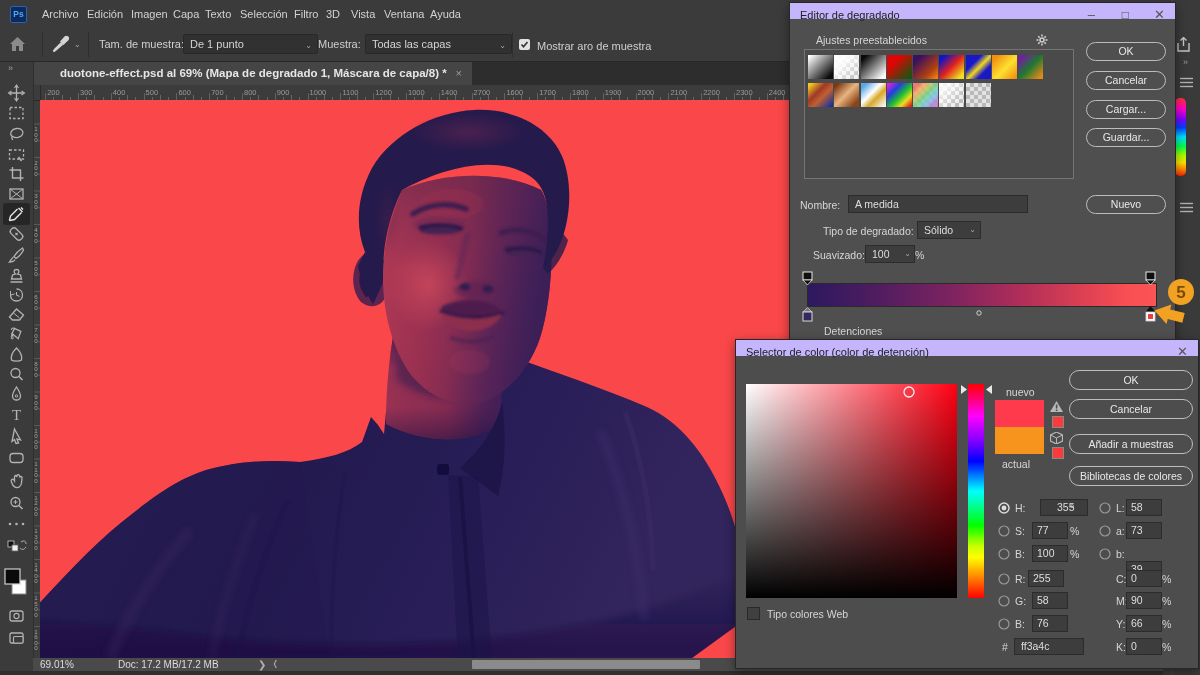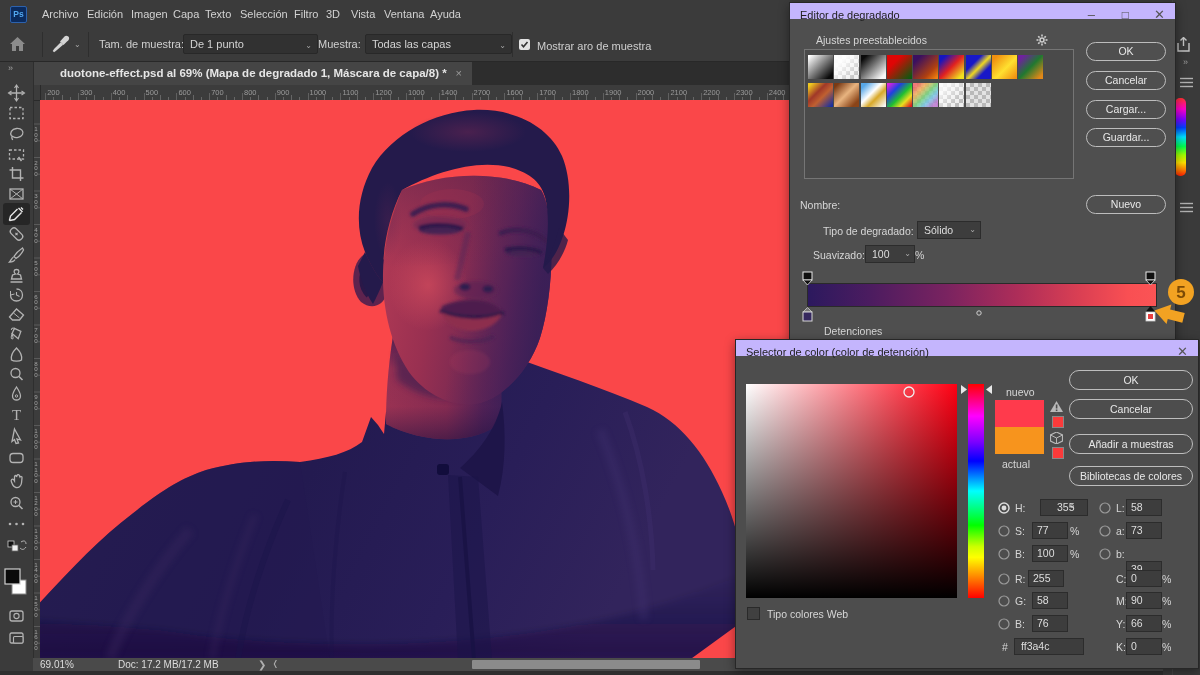--- a/index.html
+++ b/index.html
@@ -548,20 +548,21 @@
     <div class="swt" style="left:108px;top:33px;background-image:linear-gradient(135deg,rgba(240,100,100,0.85) 10%,rgba(240,180,90,0.85) 30%,rgba(120,210,120,0.85) 50%,rgba(120,200,230,0.85) 68%,rgba(190,120,210,0.85) 88%),conic-gradient(#b4b4b4 25%,#ececec 0 50%,#b4b4b4 0 75%,#ececec 0);background-size:100% 100%,8px 8px;"></div>
     <div class="swt" style="left:134px;top:33px;background-image:linear-gradient(135deg,rgba(255,255,255,0.85) 20%,rgba(255,255,255,0.1) 80%),conic-gradient(#b4b4b4 25%,#ececec 0 50%,#b4b4b4 0 75%,#ececec 0);background-size:100% 100%,8px 8px;"></div>
     <div class="swt" style="left:161px;top:33px;background-image:linear-gradient(0deg,rgba(200,200,200,0.25),rgba(200,200,200,0.25)),conic-gradient(#b4b4b4 25%,#ececec 0 50%,#b4b4b4 0 75%,#ececec 0);background-size:100% 100%,8px 8px;"></div>
   </div>
 
   <div class="btn" style="left:296px;top:39px;width:78px;height:17px;line-height:17px;border-radius:10px">OK</div>
   <div class="btn" style="left:296px;top:68px;width:78px;height:17px;line-height:17px;border-radius:10px">Cancelar</div>
   <div class="btn" style="left:296px;top:97px;width:78px;height:17px;line-height:17px;border-radius:10px">Cargar...</div>
   <div class="btn" style="left:296px;top:125px;width:78px;height:17px;line-height:17px;border-radius:10px">Guardar...</div>
   <span class="lbl" style="left:10px;top:196px">Nombre:</span>
+  <div class="field" style="left:58px;top:192px;width:172px;height:16px;line-height:16px;padding-left:6px">A medida</div>
   <div class="btn" style="left:296px;top:192px;width:78px;height:17px;line-height:17px;border-radius:10px">Nuevo</div>
   <span class="lbl" style="left:33px;top:222px">Tipo de degradado:</span>
   <div class="field" style="left:127px;top:218px;width:56px;height:16px;line-height:16px;padding-left:6px">Sólido <span style="position:absolute;right:4px;top:0;font-size:8px;color:#aaa">⌄</span></div>
   <span class="lbl" style="left:23px;top:246px">Suavizado:</span>
   <div class="field" style="left:75px;top:242px;width:42px;height:16px;line-height:16px;padding-left:6px">100 <span style="position:absolute;right:3px;top:0;font-size:8px;color:#aaa">⌄</span></div>
   <span class="lbl" style="left:125px;top:246px">%</span>
   <div class="abs" style="left:17px;top:280px;width:348px;height:22px;background:linear-gradient(90deg,#2c195e 0%,#4c1c60 18%,#7a2360 40%,#ad2d59 60%,#da3f53 78%,#f94f53 92%,#fb5455 100%);border:1px solid #2a2a2a"></div>
   <svg class="abs" style="left:10px;top:266px" width="356" height="66" viewBox="0 0 356 66">
     <g>
       <rect x="3" y="3" width="9" height="8" fill="#101010" stroke="#e8e8e8" stroke-width="1"></rect>

